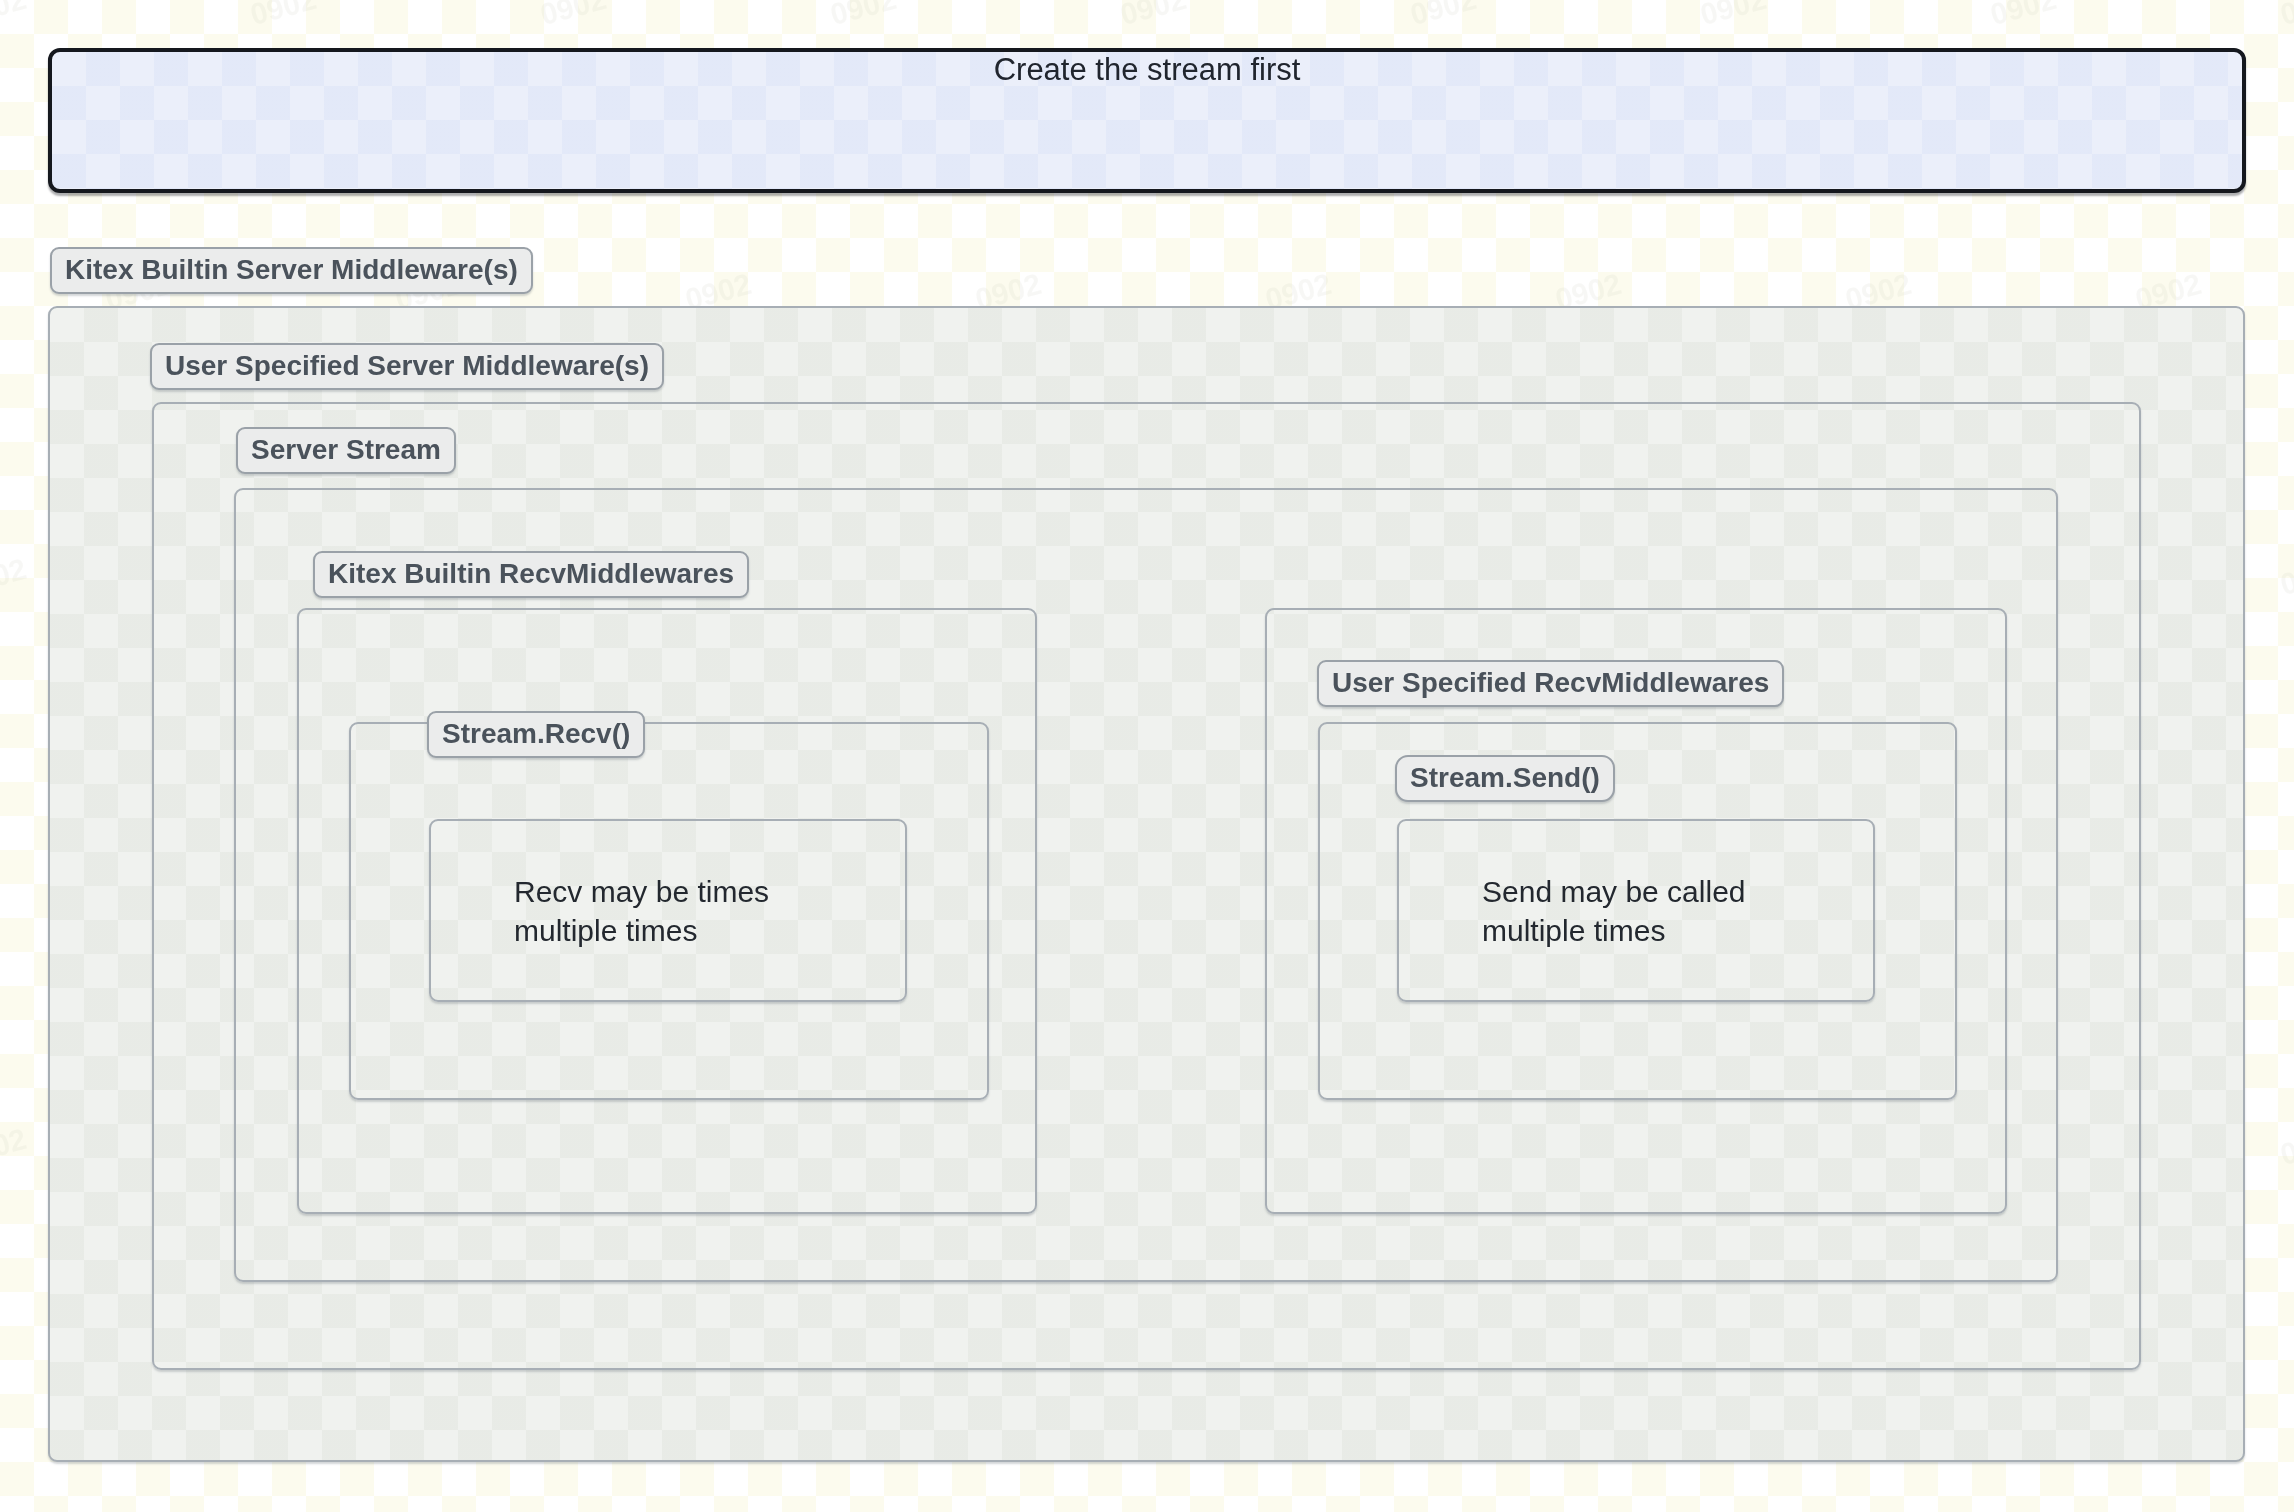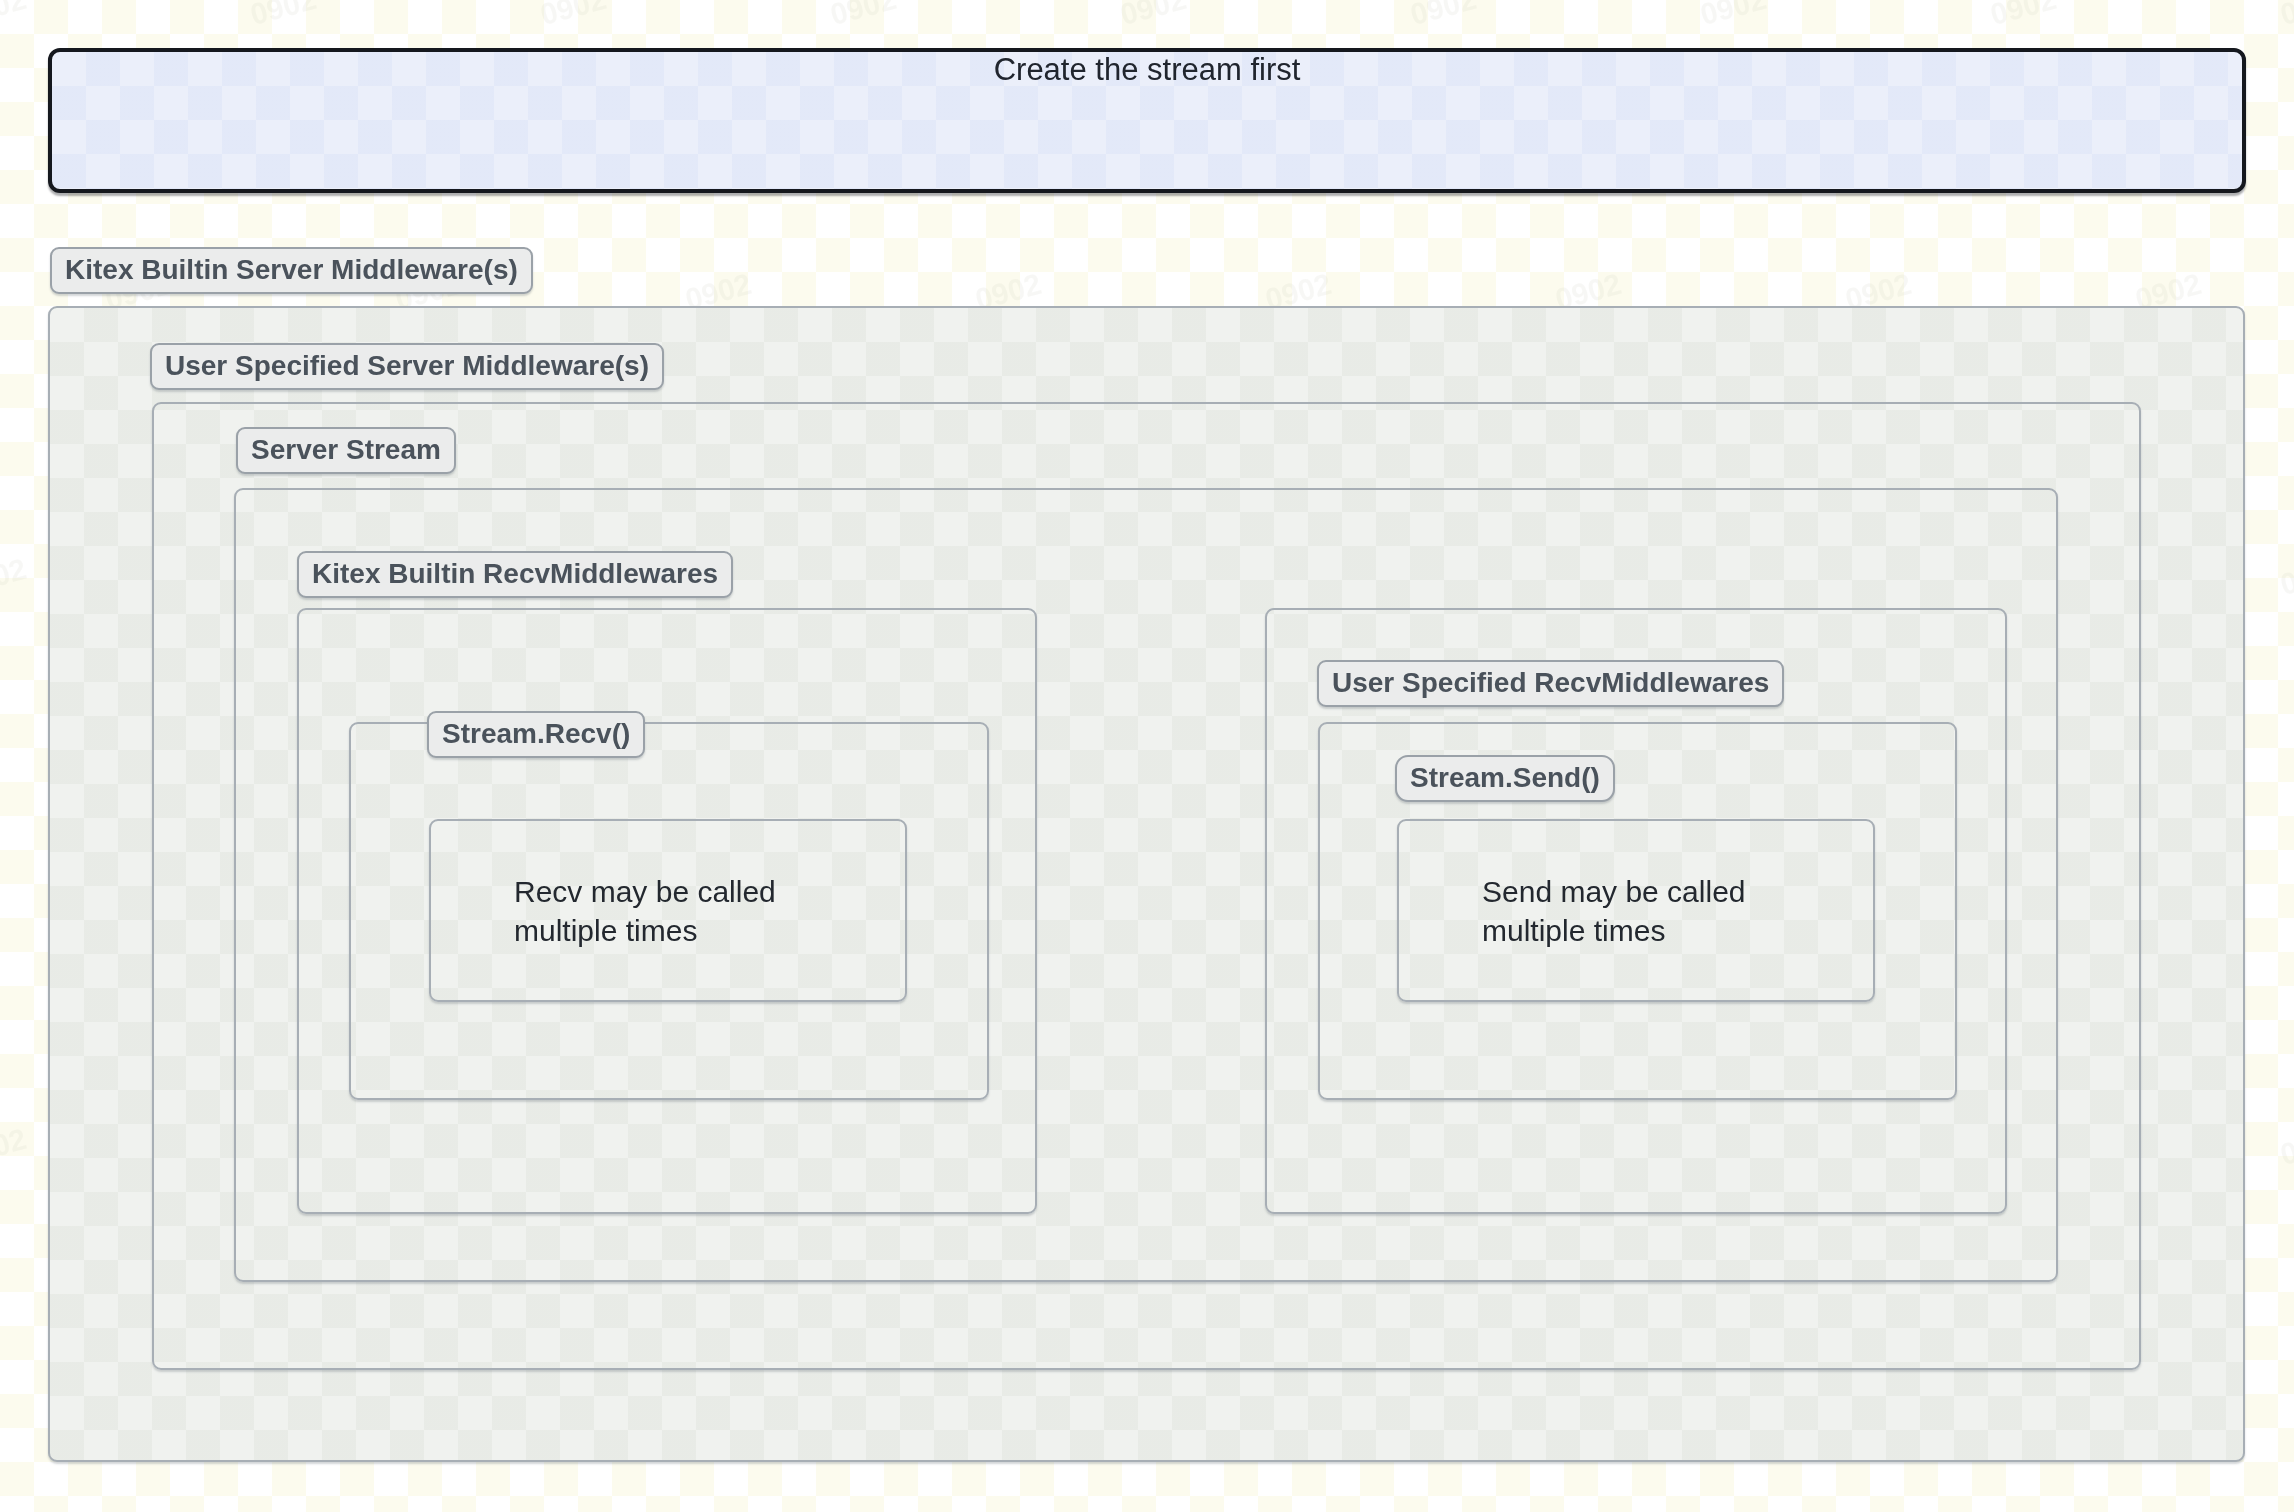--- a/index.html
+++ b/index.html
@@ -137,28 +137,28 @@
 
   <div class="badge" style="left:50px;top:247px;">Kitex Builtin Server Middleware(s)</div>
   <div class="box root" style="left:48px;top:306px;width:2197px;height:1156px;"></div>
 
   <div class="badge" style="left:150px;top:343px;">User Specified Server Middleware(s)</div>
   <div class="box" style="left:152px;top:402px;width:1989px;height:968px;"></div>
 
   <div class="badge" style="left:236px;top:427px;">Server Stream</div>
   <div class="box" style="left:234px;top:488px;width:1824px;height:794px;"></div>
 
-  <div class="badge" style="left:297px;top:551px;">Kitex Builtin RecvMiddlewares</div>
+  <div class="badge" style="left:313px;top:551px;">Kitex Builtin RecvMiddlewares</div>
   <div class="box" style="left:297px;top:608px;width:740px;height:606px;"></div>
 
   <div class="box" style="left:349px;top:722px;width:640px;height:378px;"></div>
 
   <div class="badge" style="left:427px;top:711px;">Stream.Recv()</div>
   <div class="box note-box" style="left:429px;top:819px;width:478px;height:183px;">
-    <span>Recv may be called</span>
+    <span>Recv may be times</span>
     <span>multiple times</span>
   </div>
 
   <div class="box" style="left:1265px;top:608px;width:742px;height:606px;"></div>
 
   <div class="badge" style="left:1317px;top:660px;">User Specified RecvMiddlewares</div>
   <div class="box" style="left:1318px;top:722px;width:639px;height:378px;"></div>
 
   <div class="badge" style="left:1395px;top:755px;border-radius:13px;">Stream.Send()</div>
   <div class="box note-box" style="left:1397px;top:819px;width:478px;height:183px;">

